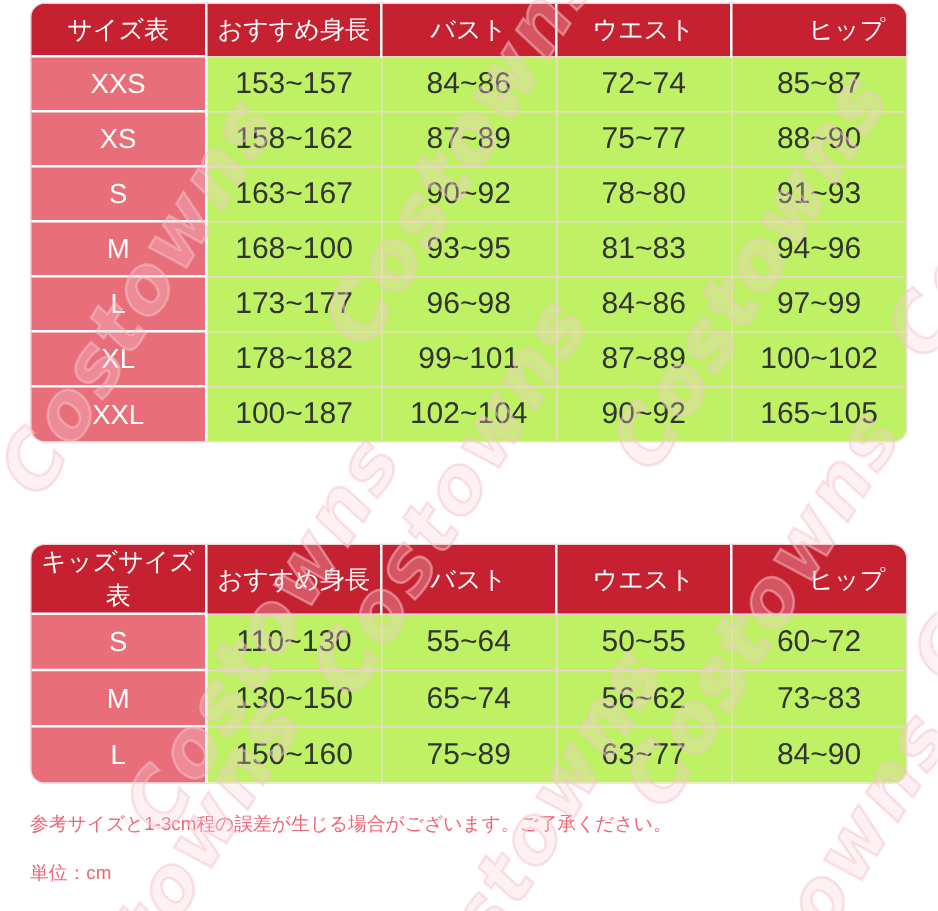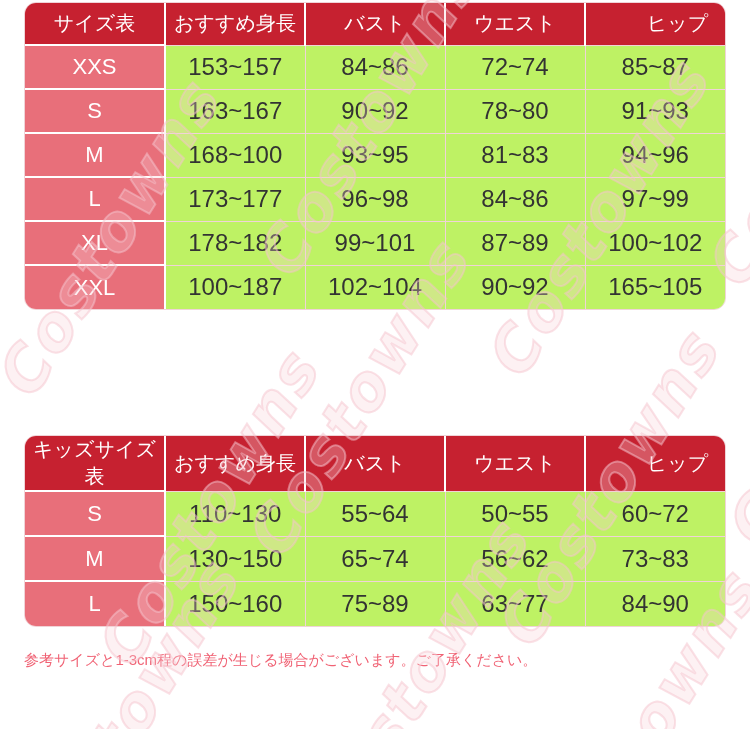--- a/index.html
+++ b/index.html
@@ -110,20 +110,27 @@
     </thead>
     <tbody>
       <tr>
         <td class="size">XXS</td>
         <td class="val">153~157</td>
         <td class="val">84~86</td>
         <td class="val">72~74</td>
         <td class="val">85~87</td>
       </tr>
       <tr>
+        <td class="size">XS</td>
+        <td class="val">158~162</td>
+        <td class="val">87~89</td>
+        <td class="val">75~77</td>
+        <td class="val">88~90</td>
+      </tr>
+      <tr>
         <td class="size">S</td>
         <td class="val">163~167</td>
         <td class="val">90~92</td>
         <td class="val">78~80</td>
         <td class="val">91~93</td>
       </tr>
       <tr>
         <td class="size">M</td>
         <td class="val">168~100</td>
         <td class="val">93~95</td>
@@ -194,20 +201,21 @@
         <td class="val">75~89</td>
         <td class="val">63~77</td>
         <td class="val">84~90</td>
       </tr>
     </tbody>
   </table>
 </div>
 
 <div class="notes">
   <div>参考サイズと1-3cm程の誤差が生じる場合がございます。ご了承ください。</div>
+  <div>単位：cm</div>
 </div>
 
 <div class="wm-layer">
   <span class="wm" style="left:-70px;  top:200px;">Costowns</span>
   <span class="wm" style="left:30px;   top:470px;">Costowns</span>
   <span class="wm" style="left:-50px;  top:680px;">Costowns</span>
   <span class="wm" style="left:190px;  top:80px;">Costowns</span>
   <span class="wm" style="left:180px;  top:360px;">Costowns</span>
   <span class="wm" style="left:240px;  top:640px;">Costowns</span>
   <span class="wm" style="left:420px;  top:180px;">Costowns</span>

